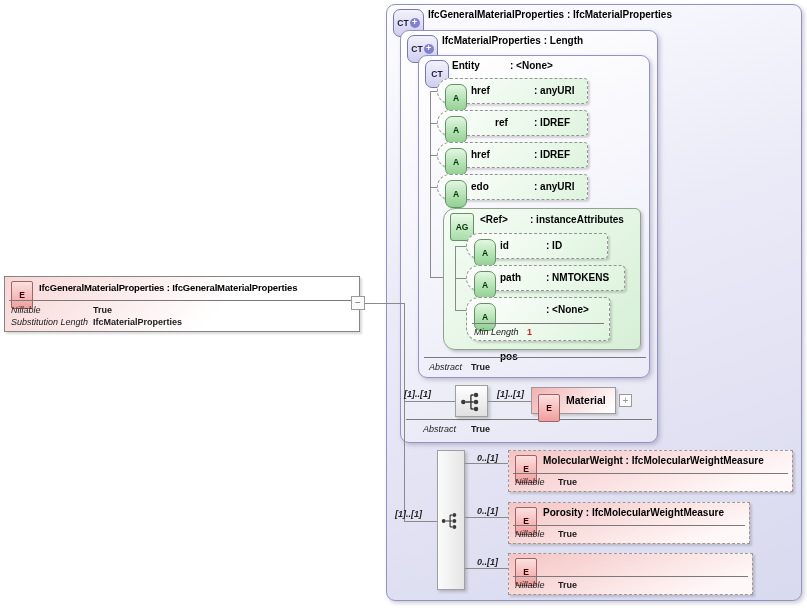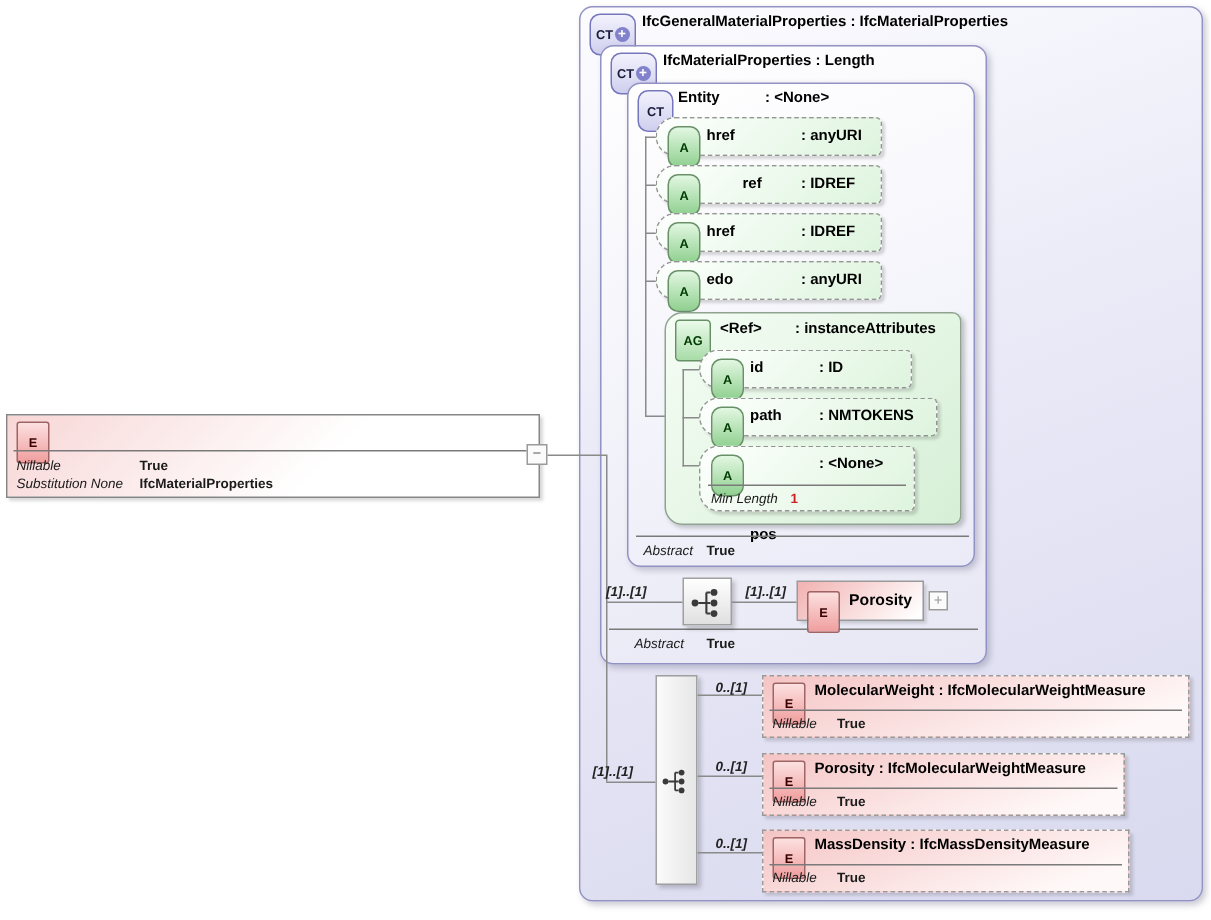--- a/index.html
+++ b/index.html
@@ -143,24 +143,25 @@
   <div class="sep" style="left:424px;top:357px;width:222px;"></div>
   <span class="t prop-label" style="left:429px;top:362px;">Abstract</span>
   <span class="t prop-value" style="left:471px;top:362px;">True</span>
 
   <div class="sep" style="left:406px;top:419px;width:246px;"></div>
   <span class="t prop-label" style="left:423px;top:424px;">Abstract</span>
   <span class="t prop-value" style="left:471px;top:424px;">True</span>
 
   <div class="el-box el-solid" style="left:4px;top:276px;width:356px;height:56px;">
     <span class="badge e-badge" style="left:6px;top:4px;">E</span>
+    <span class="t box-title" style="left:34px;top:5px;font-size:9.5px;letter-spacing:-0.15px;">IfcGeneralMaterialProperties : IfcGeneralMaterialProperties</span>
     <div class="sep" style="left:4px;top:23px;width:346px;"></div>
     <span class="t prop-label" style="left:6px;top:28px;">Nillable</span>
     <span class="t prop-value" style="left:88px;top:28px;">True</span>
-    <span class="t prop-label" style="left:6px;top:40px;">Substitution None</span>
+    <span class="t prop-label" style="left:6px;top:40px;">Substitution Length</span>
     <span class="t prop-value" style="left:88px;top:40px;">IfcMaterialProperties</span>
   </div>
   <div class="expander" style="left:351px;top:296px;">−</div>
 
   <div class="line" style="left:365px;top:303px;width:39px;height:1px;"></div>
   <div class="line" style="left:404px;top:303px;width:1px;height:218px;"></div>
   <div class="line" style="left:404px;top:401px;width:51px;height:1px;"></div>
   <div class="line" style="left:404px;top:521px;width:33px;height:1px;"></div>
 
   <span class="t card" style="left:404px;top:389px;">[1]..[1]</span>
@@ -170,21 +171,21 @@
       <path d="M6 12 H11 M11 5.5 V18.5 M11 5.5 H13.5 M11 12 H13.5 M11 18.5 H13.5" stroke="#3a3a3a" stroke-width="1.3" fill="none"></path>
       <circle cx="15.7" cy="5.5" r="2.1" fill="#3a3a3a"></circle>
       <circle cx="15.7" cy="12" r="2.1" fill="#3a3a3a"></circle>
       <circle cx="15.7" cy="18.5" r="2.1" fill="#3a3a3a"></circle>
     </svg>
   </div>
   <div class="line" style="left:488px;top:401px;width:43px;height:1px;"></div>
   <span class="t card" style="left:497px;top:389px;">[1]..[1]</span>
   <div class="el-box el-solid2" style="left:531px;top:387px;width:85px;height:27px;">
     <span class="badge e-badge" style="left:6px;top:6px;">E</span>
-    <span class="t box-title" style="left:34px;top:6px;font-size:10.5px;">Porosity</span>
+    <span class="t box-title" style="left:34px;top:6px;font-size:10.5px;">Material</span>
   </div>
   <div class="expander" style="left:619px;top:394px;width:13px;height:13px;color:#999;">+</div>
 
   <span class="t card" style="left:395px;top:509px;">[1]..[1]</span>
   <div class="seq-box seq-tall" style="left:437px;top:450px;width:28px;height:140px;">
     <svg width="22" height="22" viewBox="0 0 24 24" style="position:absolute;left:2px;top:59px;">
       <circle cx="4" cy="12" r="2.1" fill="#3a3a3a"></circle>
       <path d="M6 12 H11 M11 5.5 V18.5 M11 5.5 H13.5 M11 12 H13.5 M11 18.5 H13.5" stroke="#3a3a3a" stroke-width="1.3" fill="none"></path>
       <circle cx="15.7" cy="5.5" r="2.1" fill="#3a3a3a"></circle>
       <circle cx="15.7" cy="12" r="2.1" fill="#3a3a3a"></circle>
@@ -210,19 +211,18 @@
   <div class="el-box el-dashed" style="left:508px;top:502px;width:242px;height:42px;">
     <span class="badge e-badge" style="left:6px;top:4px;">E</span>
     <span class="t box-title" style="left:34px;top:4px;">Porosity : IfcMolecularWeightMeasure</span>
     <div class="sep" style="left:4px;top:22px;width:232px;"></div>
     <span class="t prop-label" style="left:6px;top:26px;">Nillable</span>
     <span class="t prop-value" style="left:49px;top:26px;">True</span>
   </div>
 
   <div class="el-box el-dashed" style="left:508px;top:553px;width:245px;height:42px;">
     <span class="badge e-badge" style="left:6px;top:4px;">E</span>
-    <span class="t box-title" style="left:34px;top:4px;">MassDensity : IfcMassDensityMeasure</span>
     <div class="sep" style="left:4px;top:22px;width:235px;"></div>
     <span class="t prop-label" style="left:6px;top:26px;">Nillable</span>
     <span class="t prop-value" style="left:49px;top:26px;">True</span>
   </div>
 
 </div>
 
 </body></html>

